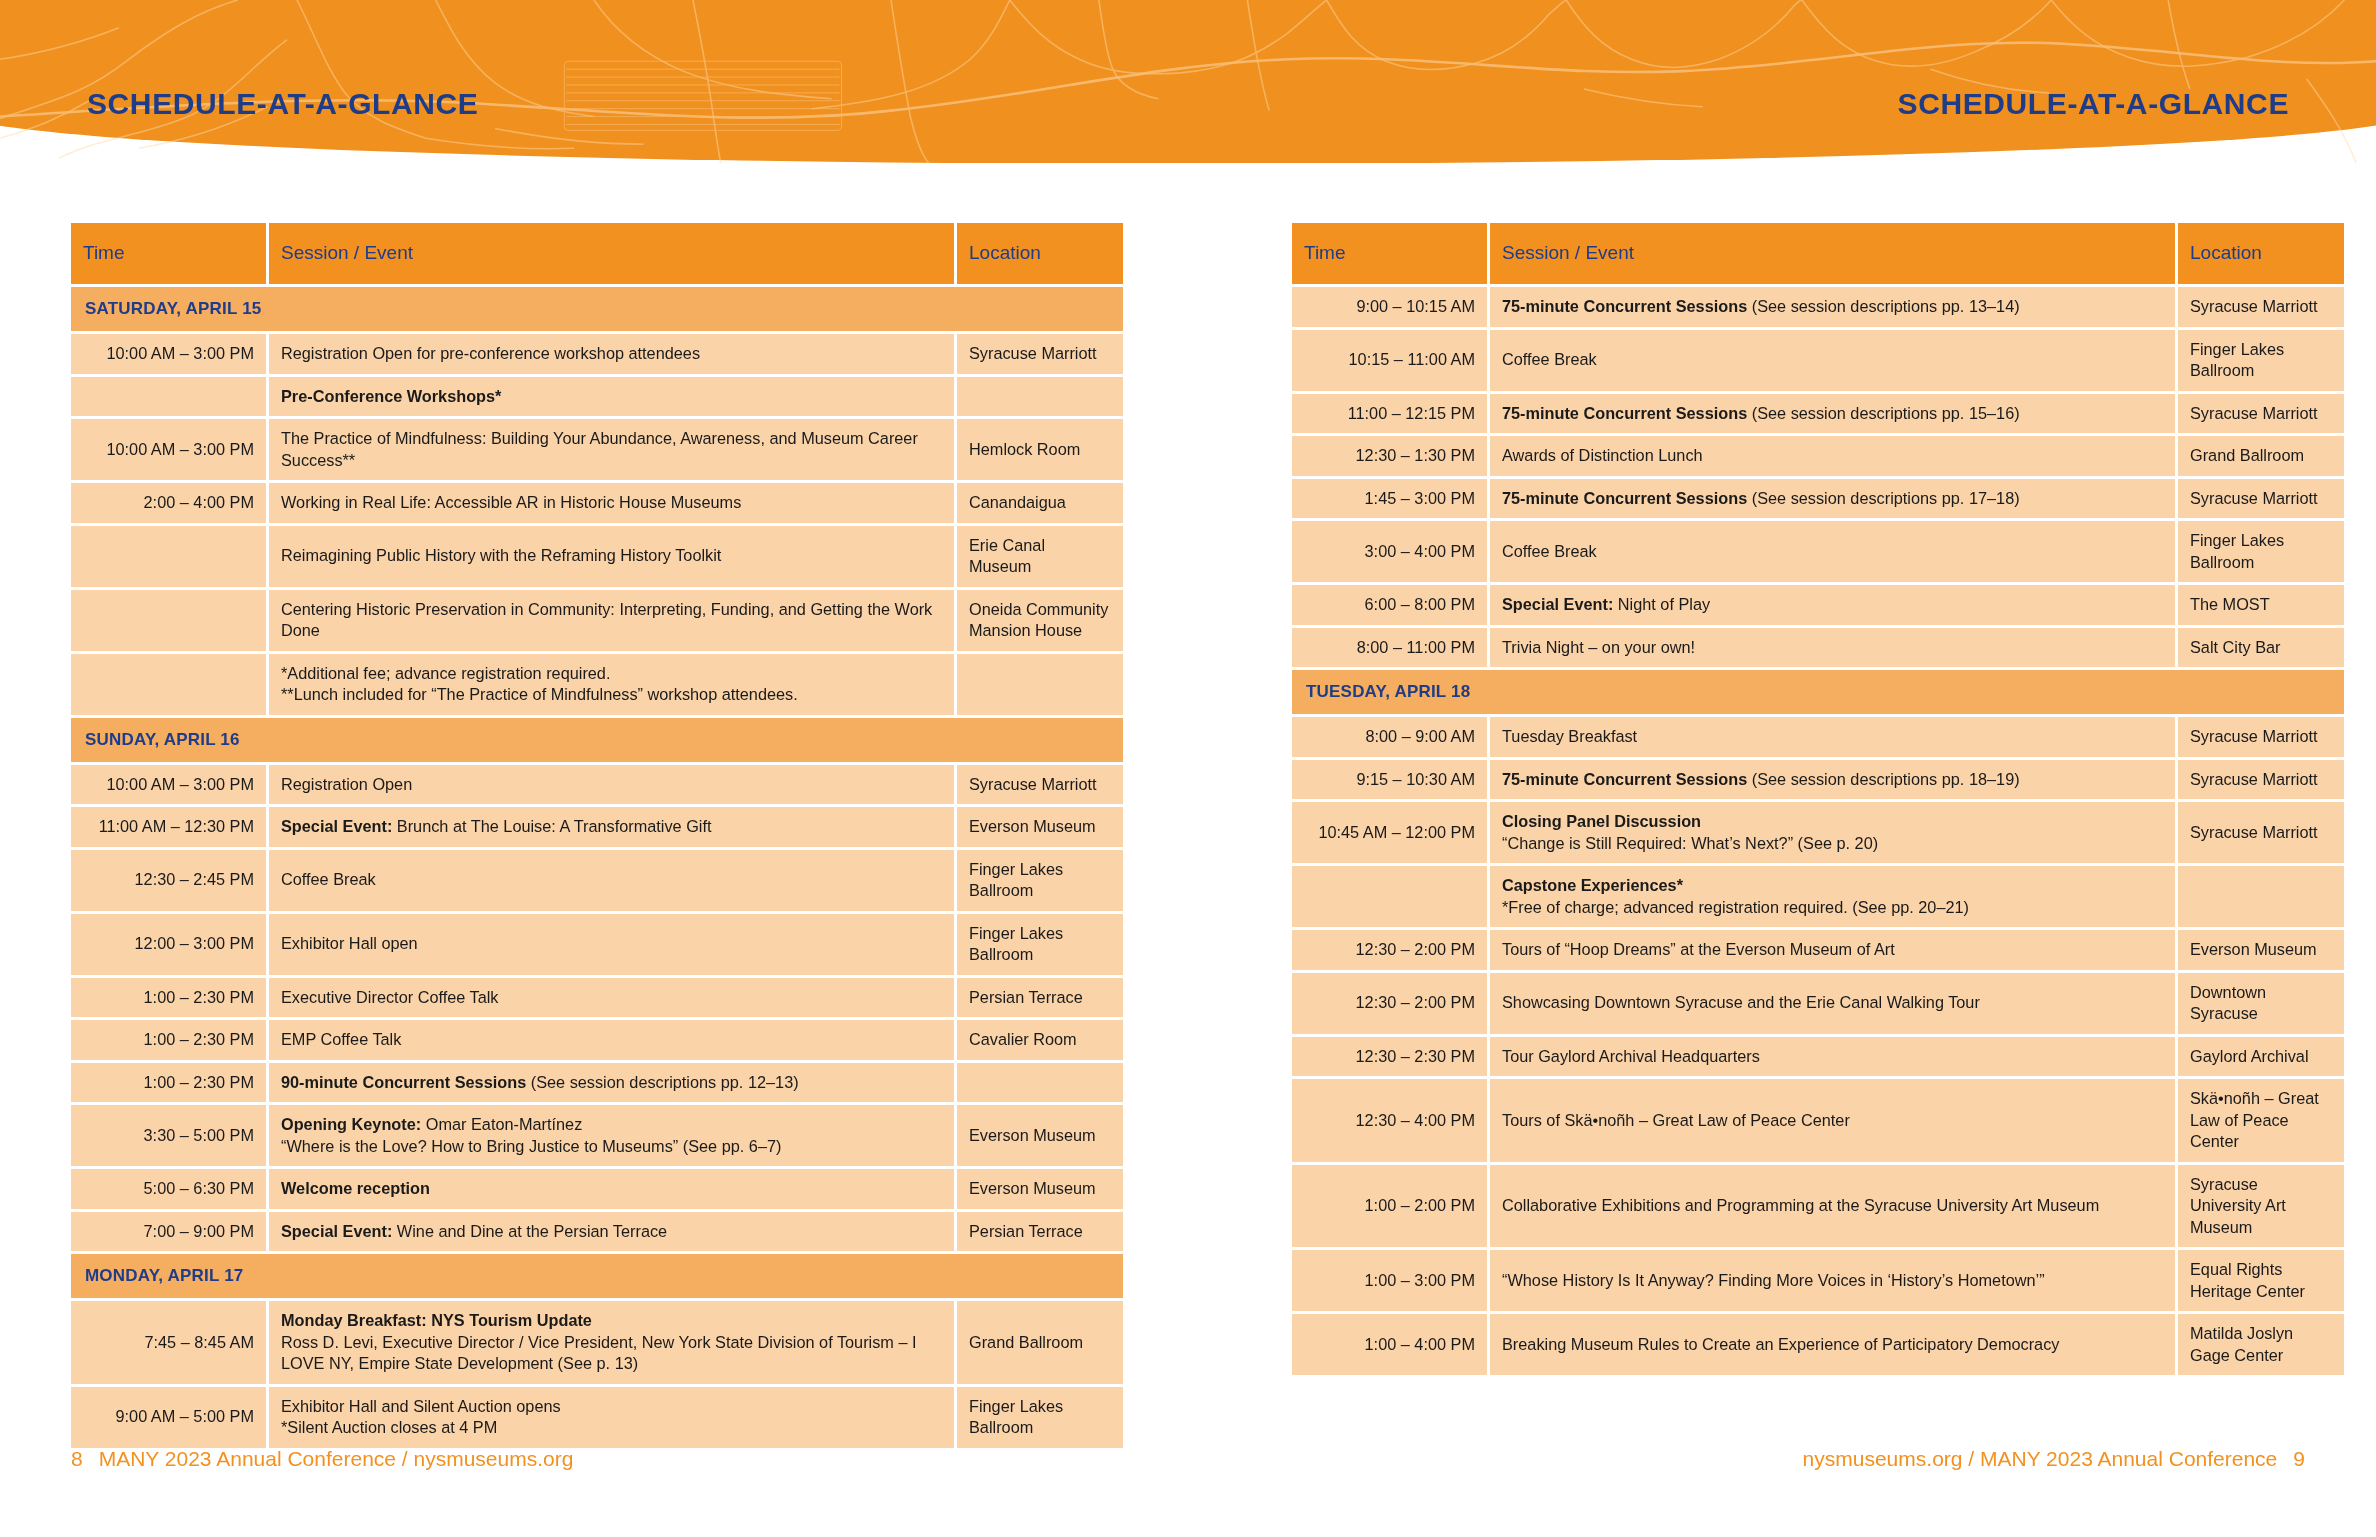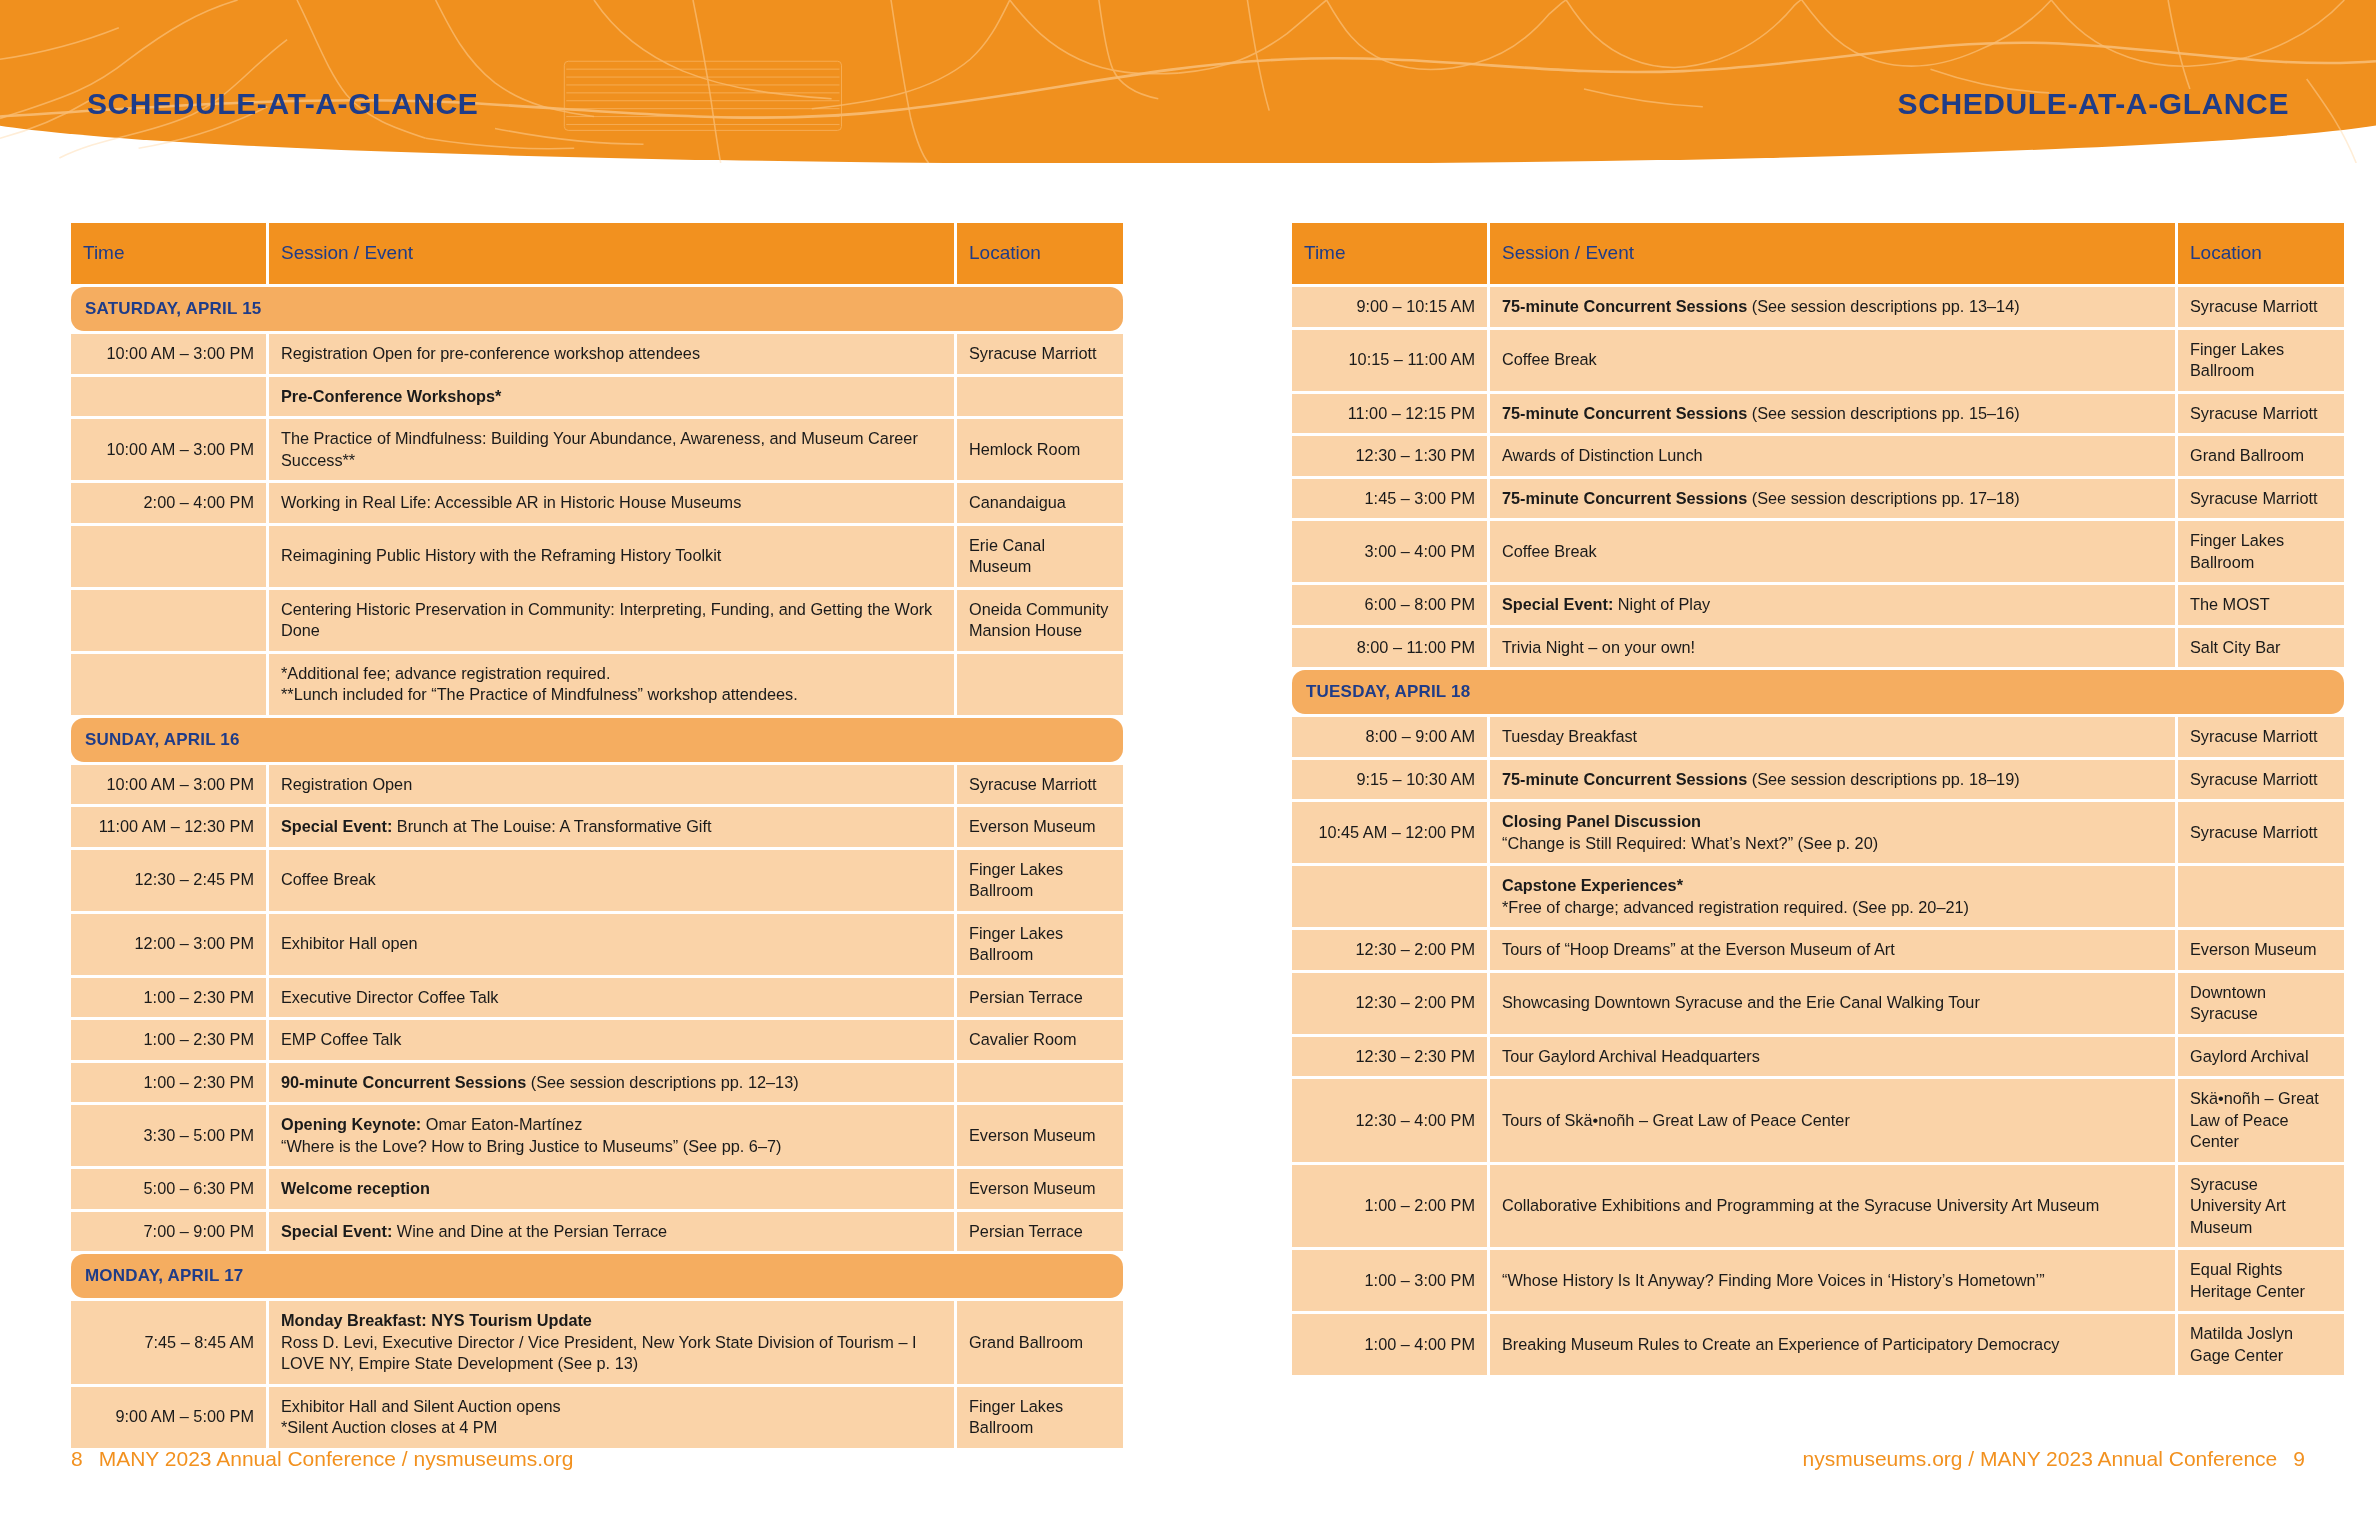--- a/index.html
+++ b/index.html
@@ -85,21 +85,20 @@
 
   tr.day-row td {
     background: #F5AD60;
     color: #1F3C88;
     font-weight: bold;
     font-size: 17px;
     letter-spacing: 0.2px;
     padding: 12px 12px 12px 14px;
     height: 44px;
     vertical-align: middle;
-    border-radius: 13px;
   }
 
   tr.ev-row td {
     background: #FAD3A8;
     font-size: 16.3px;
     color: #1a1a1a;
     padding: 9px 12px 9px 12px;
     vertical-align: middle;
     border-right: 3px solid #ffffff;
     line-height: 1.32;

